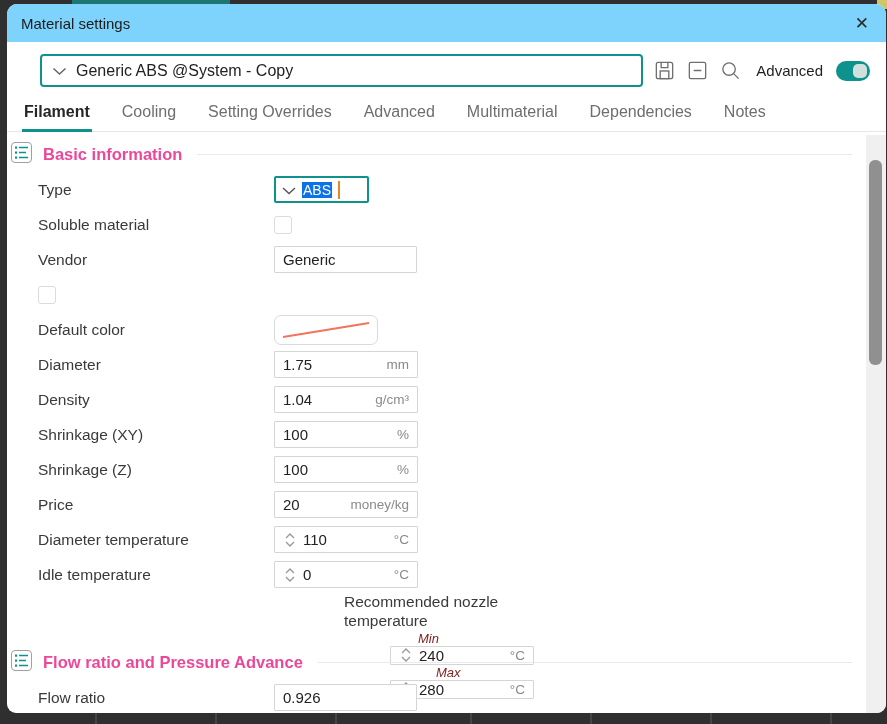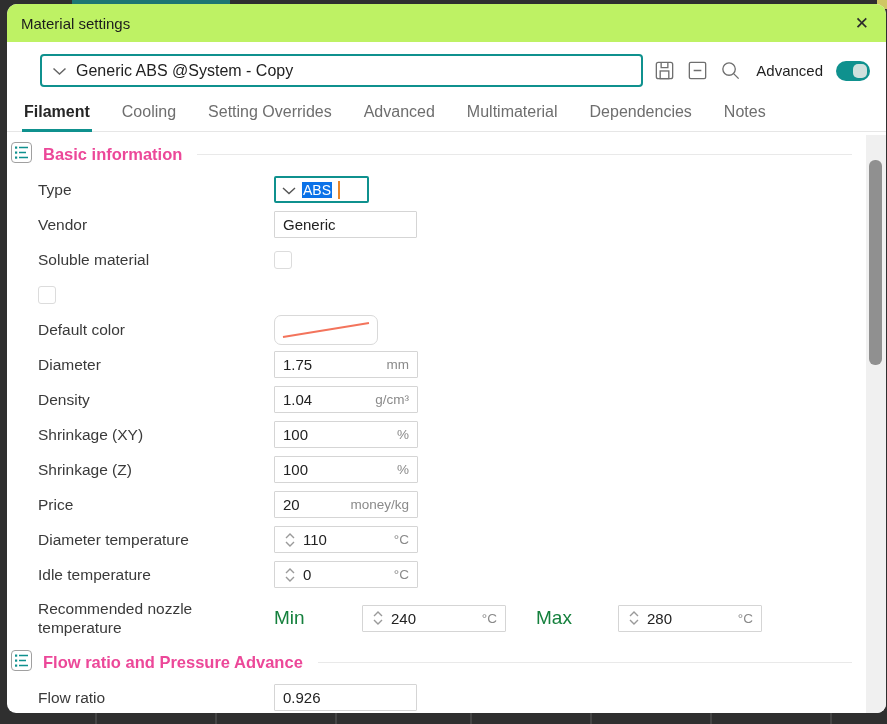--- a/index.html
+++ b/index.html
@@ -8,21 +8,21 @@
 
   
   .bg-teal-patch { position:absolute; left:72px; top:0; width:158px; height:5px; background:#1d7672; }
   .bg-yellow-tip { position:absolute; right:0; top:0; width:10px; height:9px; background:#cfc763; }
   .bg-vline { position:absolute; bottom:0; width:2px; height:11px; background:#454545; }
 
   
   .dialog { position:absolute; left:7px; top:4px; width:879px; height:709px; background:#ffffff;
             border-radius:10px 10px 9px 9px; overflow:hidden; }
 
-  .titlebar { height:38px; background:#bef264; display:flex; align-items:center; padding:0 17px 0 14px;
+  .titlebar { height:38px; background:#7dd3fc; display:flex; align-items:center; padding:0 17px 0 14px;
               font-size:15px; color:#1c1c1c; }
   .close-x { margin-left:auto; font-size:17px; color:#2b2b2b; line-height:1; }
 
   .preset-row { display:flex; align-items:center; padding:12px 16px 9px 33px; }
   .preset-combo { width:603px; height:33px; border:2px solid #0f918e; border-radius:4px; background:#fff;
                   display:flex; align-items:center; gap:9px; padding:0 10px; font-size:16px; color:#222; }
   .tool-icons { margin-left:auto; display:flex; align-items:center; gap:9px; }
   .tool-btn { width:24px; height:24px; display:flex; align-items:center; justify-content:center; }
   .advanced-label { font-size:15px; color:#1f1f1f; margin:0 4px 0 5px; }
   .toggle { width:34px; height:20px; border-radius:10px; background:#0f918e; position:relative; }
@@ -33,41 +33,41 @@
   .tab { padding:0 2px 8px 2px; border-bottom:3px solid transparent; margin-bottom:-1px; white-space:nowrap; }
   .tab.active { color:#262626; font-weight:bold; border-bottom-color:#0f918e;margin-top:8px; }
 
   .content { padding:4px 0 0 4px; }
   .section-header { display:flex; align-items:center; gap:11px; height:36px; margin-right:34px; }
   .section-title { font-size:16.5px; font-weight:bold; color:#ec4899; white-space:nowrap; }
   .section-divider { flex:1; height:1px; background:#e9e9e9; margin-left:4px; }
 
   .row { display:flex; align-items:center; height:35px; padding-left:27px; }
   .row .flabel { width:236px; font-size:15.5px; color:#3a3a3a; line-height:1.25; }
-  .row-tall { height:52px; }
+  .row-tall { height:52px;flex-direction:column; }
 
   .combo-type { width:95px; height:27px; border:2px solid #0f918e; border-radius:2px; background:#fff;
                 display:flex; align-items:center; gap:6px; padding:0 6px; }
   .sel-text { background:#0b72e8; color:#fff; font-size:14px; padding:0 1px; }
   .caret { width:2px; height:18px; background:#e8862a; }
 
   .text-input { width:143px; height:27px; border:1px solid #d5d5d5; border-radius:1px; font-size:15px;
                 padding:0 8px; color:#222; font-family:"Liberation Sans", sans-serif; outline:none; }
   .checkbox { width:18px; height:18px; border:1px solid #dcdcdc; border-radius:3px; background:#fff; }
   .color-btn { width:104px; height:30px; border:1px solid #d9d9d9; border-radius:7px; background:#fff;
                display:flex; align-items:center; justify-content:center; }
 
   .unit-input { width:144px; height:27px; border:1px solid #d5d5d5; border-radius:1px; background:#fff;
                 display:flex; align-items:center; padding:0 8px; gap:4px; }
   .unit-input input { flex:1; min-width:0; border:none; outline:none; font-size:15px; color:#222;
                       font-family:"Liberation Sans", sans-serif; }
   .unit { font-size:13.5px; color:#8a8a8a; white-space:nowrap; }
   .spinner { display:flex; align-items:center; margin-right:2px; }
 
-  .minmax-label { font-size:19px; color:#15803d; }
+  .minmax-label { font-size:13px; color:#7f1d1d;font-style:italic; }
   .min-label { width:88px; }
   .max-label { width:82px; margin-left:30px; }
 
   .scroll-track { position:absolute; right:0; top:131px; bottom:0; width:20px; background:#f0f0f0; }
   .scroll-thumb { position:absolute; right:4px; top:25px; width:13px; height:205px; background:#909090; border-radius:6px; }
 </style>
 </head>
 <body>
 
 <div class="screen">
@@ -163,27 +163,27 @@
             <svg width="14" height="8" viewBox="0 0 14 8">
                 <path d="M1 1 L7 6.5 L13 1" fill="none" stroke="#555" stroke-width="1.4"></path>
               </svg>
           </span>
           <span class="sel-text">ABS</span>
           <span class="caret"></span>
         </div>
       </div>
 
       <div class="row">
+        <span class="flabel">Soluble material</span>
+        <div class="checkbox"></div>
+      </div>
+
+      <div class="row">
         <span class="flabel">Vendor</span>
         <input class="text-input" value="Generic" style="">
-      </div>
-
-      <div class="row">
-        <span class="flabel">Soluble material</span>
-        <div class="checkbox"></div>
       </div>
 
       <div class="row">
         <div class="checkbox"></div>
       </div>
 
       <div class="row">
         <span class="flabel">Default color</span>
         <div class="color-btn">
           <svg width="100" height="28">

